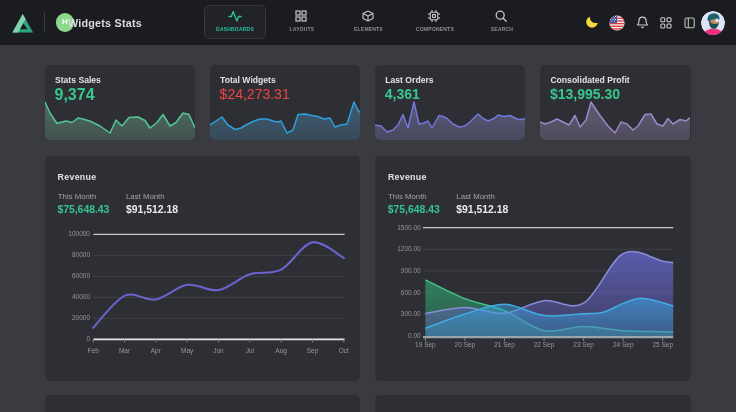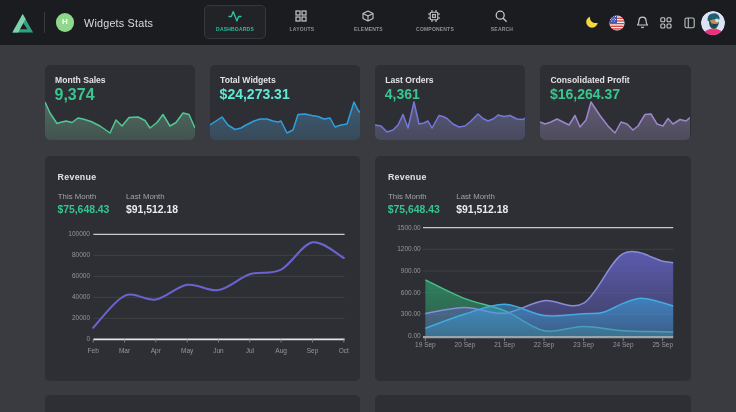--- a/index.html
+++ b/index.html
@@ -4,21 +4,21 @@
 body{width:736px;height:412px;background:#3a3b40;font-family:"Liberation Sans",sans-serif;overflow:hidden;position:relative}
 .card{position:absolute;background:#2e2f34;border-radius:5px}
 </style></head><body>
 <div style="position:absolute;left:0;top:0;width:736px;height:45px;background:#1b1c1f">
     <svg width="22" height="20" style="position:absolute;left:12px;top:13px">
       <path d="M10.7 1 L21.1 19.5 L0.4 19.5 Z M11 9.8 L7.2 16.2 L15.4 16.2 Z" fill="#2fa183" fill-rule="evenodd"></path>
       <path d="M10.7 1 L0.4 19.5 L6.2 19.5 L13.6 5.9 Z" fill="#7fd2ab"></path>
     </svg>
     <div style="position:absolute;left:43.5px;top:12px;width:1px;height:21px;background:#3a3b3f"></div>
     <div style="position:absolute;left:55.8px;top:13.3px;width:18.4px;height:18.4px;border-radius:50%;background:#8ed88b;color:#fff;font-size:8px;font-weight:bold;text-align:center;line-height:18.4px">H</div>
-    <div style="position:absolute;left:84px;top:16.5px;font-size:10.8px;font-weight:normal;color:#dadadc;letter-spacing:0.2px">Widgets Stats</div>
+    <div style="position:absolute;left:68px;top:16.5px;font-size:10.8px;font-weight:bold;color:#dadadc;letter-spacing:0.2px">Widgets Stats</div>
     <div style="position:absolute;left:204.0px;top:5px;width:62px;height:34px;background:#222327;border:1px solid #37383d;border-radius:5px"></div>
     <svg width="14" height="13" style="position:absolute;left:228.0px;top:10px">
       <polyline points="13 6.5 10.6 6.5 8.9 11 5.2 1.5 3.4 6.5 1 6.5" fill="none" stroke="#2cc5a0" stroke-width="1.3" stroke-linecap="round" stroke-linejoin="round"></polyline>
     </svg>
     <div style="position:absolute;left:195.0px;top:26px;width:80px;text-align:center;font-size:5px;letter-spacing:0.2px;color:#2abf9e;font-weight:bold">DASHBOARDS</div>
     <svg width="14" height="13" style="position:absolute;left:295.0px;top:10px">
       <g fill="none" stroke="#c6c7ca" stroke-width="1.2">
         <rect x="1" y="1" width="4" height="4"></rect>
         <rect x="7" y="1" width="4" height="4"></rect>
         <rect x="1" y="7" width="4" height="4"></rect>
@@ -130,36 +130,36 @@
     <svg width="150" height="75" style="position:absolute;left:0;top:0;border-radius:4px">
       <defs>
         <linearGradient id="sg0" x1="0" y1="0" x2="0" y2="1">
           <stop offset="0" stop-color="#6ea389" stop-opacity="0.52"></stop>
           <stop offset="1" stop-color="#6ea389" stop-opacity="0.3"></stop>
         </linearGradient>
       </defs>
       <path d="M0.0,37.0 L5.0,48.0 L12.0,58.5 L15.0,57.5 L21.0,56.0 L27.0,57.5 L33.0,53.0 L38.0,54.0 L46.0,56.5 L55.0,61.0 L65.0,68.0 L71.0,55.0 L77.0,61.0 L84.0,52.5 L93.0,52.0 L100.0,55.5 L105.0,63.0 L112.0,57.5 L118.0,49.5 L125.0,61.0 L131.0,57.5 L138.0,48.0 L144.0,49.5 L150.0,63.0 L150.0,76.0 L0.0,76.0 Z" fill="url(#sg0)"></path>
       <path d="M0.0,37.0 L5.0,48.0 L12.0,58.5 L15.0,57.5 L21.0,56.0 L27.0,57.5 L33.0,53.0 L38.0,54.0 L46.0,56.5 L55.0,61.0 L65.0,68.0 L71.0,55.0 L77.0,61.0 L84.0,52.5 L93.0,52.0 L100.0,55.5 L105.0,63.0 L112.0,57.5 L118.0,49.5 L125.0,61.0 L131.0,57.5 L138.0,48.0 L144.0,49.5 L150.0,63.0" fill="none" stroke="#52c795" stroke-width="1.5" stroke-linejoin="round"></path>
     </svg>
-    <div style="position:absolute;left:10px;top:9.5px;font-size:8.6px;font-weight:bold;color:#e2e2e4">Month Sales</div>
+    <div style="position:absolute;left:10px;top:9.5px;font-size:8.6px;font-weight:bold;color:#e2e2e4">Stats Sales</div>
     <div style="position:absolute;left:9.5px;top:20.5px;font-size:16px;font-weight:bold;color:#38c78e">9,374</div>
   </div>
 <div class="card" style="left:210.1px;top:65px;width:150.2px;height:75px;overflow:hidden">
     <svg width="150" height="75" style="position:absolute;left:0;top:0;border-radius:4px">
       <defs>
         <linearGradient id="sg1" x1="0" y1="0" x2="0" y2="1">
           <stop offset="0" stop-color="#4d87ad" stop-opacity="0.52"></stop>
           <stop offset="1" stop-color="#4d87ad" stop-opacity="0.3"></stop>
         </linearGradient>
       </defs>
       <path d="M0.0,60.0 L6.0,56.0 L12.0,52.0 L18.0,60.0 L25.0,64.5 L31.0,63.0 L36.0,60.0 L44.0,56.0 L50.0,54.0 L57.0,54.0 L63.0,56.0 L68.0,57.0 L71.0,56.0 L77.0,68.0 L83.0,65.0 L88.0,49.5 L95.0,49.0 L102.0,50.5 L108.0,51.5 L114.0,54.0 L120.0,53.0 L125.0,62.0 L131.0,60.0 L137.0,59.0 L144.0,37.0 L148.0,45.0 L150.0,47.5 L150.0,76.0 L0.0,76.0 Z" fill="url(#sg1)"></path>
       <path d="M0.0,60.0 L6.0,56.0 L12.0,52.0 L18.0,60.0 L25.0,64.5 L31.0,63.0 L36.0,60.0 L44.0,56.0 L50.0,54.0 L57.0,54.0 L63.0,56.0 L68.0,57.0 L71.0,56.0 L77.0,68.0 L83.0,65.0 L88.0,49.5 L95.0,49.0 L102.0,50.5 L108.0,51.5 L114.0,54.0 L120.0,53.0 L125.0,62.0 L131.0,60.0 L137.0,59.0 L144.0,37.0 L148.0,45.0 L150.0,47.5" fill="none" stroke="#2f9fdd" stroke-width="1.5" stroke-linejoin="round"></path>
     </svg>
     <div style="position:absolute;left:10px;top:9.5px;font-size:8.6px;font-weight:bold;color:#e2e2e4">Total Widgets</div>
-    <div style="position:absolute;left:9.5px;top:20.5px;font-size:14px;font-weight:bold;color:#5eead4">$24,273.31</div>
+    <div style="position:absolute;left:9.5px;top:20.5px;font-size:14px;font-weight:normal;color:#ef4444">$24,273.31</div>
   </div>
 <div class="card" style="left:375.3px;top:65px;width:150.2px;height:75px;overflow:hidden">
     <svg width="150" height="75" style="position:absolute;left:0;top:0;border-radius:4px">
       <defs>
         <linearGradient id="sg2" x1="0" y1="0" x2="0" y2="1">
           <stop offset="0" stop-color="#8a8cc9" stop-opacity="0.45"></stop>
           <stop offset="1" stop-color="#8a8cc9" stop-opacity="0.28"></stop>
         </linearGradient>
       </defs>
       <path d="M0.0,60.0 L6.0,61.0 L12.0,67.0 L18.0,65.0 L23.0,60.0 L28.0,49.5 L33.0,63.0 L39.0,37.0 L44.0,59.0 L49.0,58.0 L53.0,56.0 L57.0,63.0 L64.0,50.5 L68.0,51.5 L72.0,53.5 L78.0,59.0 L84.0,62.0 L90.0,61.0 L96.0,56.0 L103.0,49.0 L108.0,53.5 L113.0,56.0 L119.0,53.5 L123.0,50.0 L129.0,51.5 L135.0,50.5 L142.0,54.0 L148.0,54.5 L150.0,53.0 L150.0,76.0 L0.0,76.0 Z" fill="url(#sg2)"></path>
@@ -173,21 +173,21 @@
       <defs>
         <linearGradient id="sg3" x1="0" y1="0" x2="0" y2="1">
           <stop offset="0" stop-color="#9a8cb8" stop-opacity="0.48"></stop>
           <stop offset="1" stop-color="#9a8cb8" stop-opacity="0.3"></stop>
         </linearGradient>
       </defs>
       <path d="M0.0,57.0 L5.0,59.0 L11.0,57.0 L17.0,54.0 L23.0,57.0 L29.0,60.0 L35.0,50.5 L40.0,62.0 L46.0,55.0 L51.0,37.0 L60.0,50.5 L68.0,61.0 L75.0,68.0 L81.0,57.0 L87.0,59.0 L93.0,65.0 L98.0,61.0 L105.0,49.5 L111.0,49.0 L117.0,59.0 L123.0,61.0 L128.0,53.5 L133.0,59.0 L140.0,54.5 L146.0,56.0 L150.0,52.5 L150.0,76.0 L0.0,76.0 Z" fill="url(#sg3)"></path>
       <path d="M0.0,57.0 L5.0,59.0 L11.0,57.0 L17.0,54.0 L23.0,57.0 L29.0,60.0 L35.0,50.5 L40.0,62.0 L46.0,55.0 L51.0,37.0 L60.0,50.5 L68.0,61.0 L75.0,68.0 L81.0,57.0 L87.0,59.0 L93.0,65.0 L98.0,61.0 L105.0,49.5 L111.0,49.0 L117.0,59.0 L123.0,61.0 L128.0,53.5 L133.0,59.0 L140.0,54.5 L146.0,56.0 L150.0,52.5" fill="none" stroke="#9b87c9" stroke-width="1.5" stroke-linejoin="round"></path>
     </svg>
     <div style="position:absolute;left:10px;top:9.5px;font-size:8.6px;font-weight:bold;color:#e2e2e4">Consolidated Profit</div>
-    <div style="position:absolute;left:9.5px;top:20.5px;font-size:14px;font-weight:bold;color:#38c78e">$16,264.37</div>
+    <div style="position:absolute;left:9.5px;top:20.5px;font-size:14px;font-weight:bold;color:#38c78e">$13,995.30</div>
   </div>
 <div class="card" style="left:45.0px;top:156px;width:315.3px;height:224.5px;overflow:hidden">
     <div style="position:absolute;left:12.6px;top:16.3px;font-size:8.8px;font-weight:bold;color:#e2e2e4;letter-spacing:0.3px">Revenue</div>
     <div style="position:absolute;left:12.8px;top:36px;font-size:7.8px;color:#a2a3a8">This Month</div>
     <div style="position:absolute;left:12.4px;top:48px;font-size:10.4px;font-weight:bold;color:#35c490">$75,648.43</div>
     <div style="position:absolute;left:81px;top:36px;font-size:7.8px;color:#a2a3a8">Last Month</div>
     <div style="position:absolute;left:81px;top:48px;font-size:10.4px;font-weight:bold;color:#ebebee">$91,512.18</div>
     <svg width="315" height="225" style="position:absolute;left:0;top:0">
       <line x1="48.4" x2="299.6" y1="162.4" y2="162.4" stroke="#3f4045" stroke-width="1"></line>
       <line x1="48.4" x2="299.6" y1="141.4" y2="141.4" stroke="#3f4045" stroke-width="1"></line>

